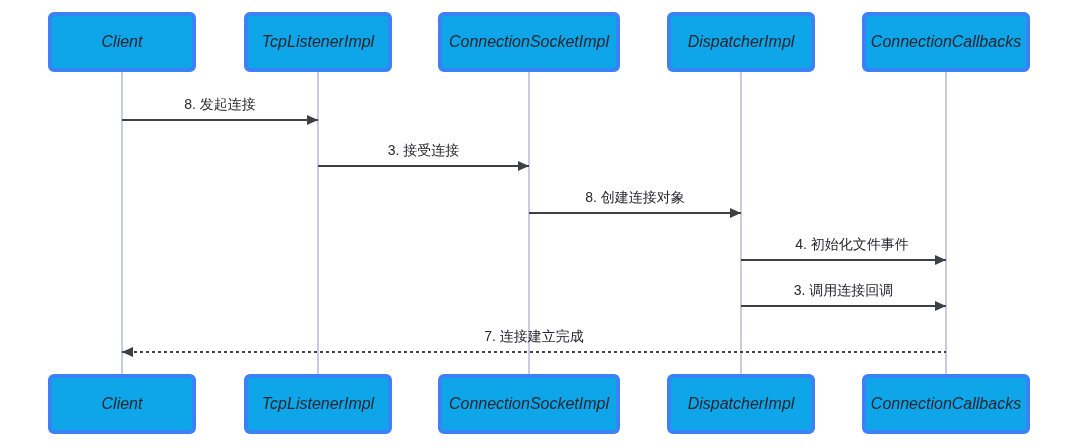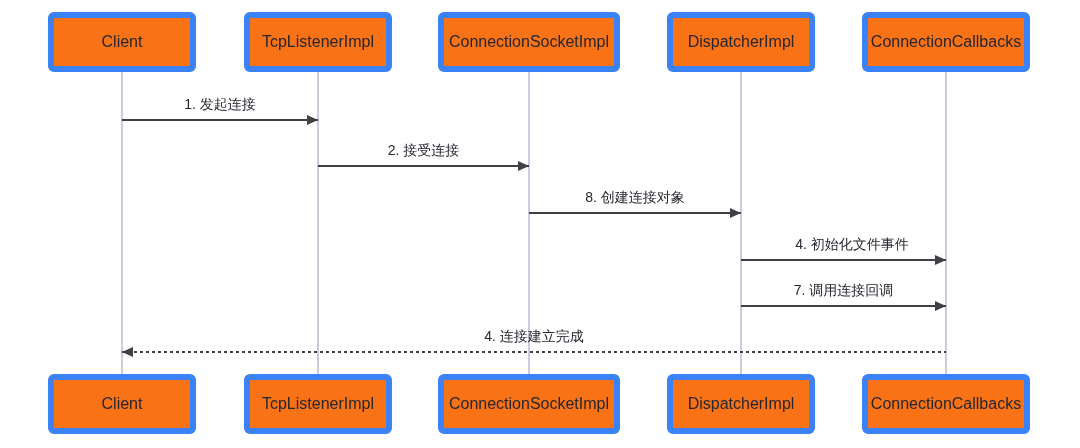--- a/index.html
+++ b/index.html
@@ -7,27 +7,28 @@
     position: relative;
     width: 1080px;
     height: 448px;
     background: #ffffff;
     font-family: "Liberation Sans", sans-serif;
     overflow: hidden;
   }
   .actor-box {
     position: absolute;
     height: 60px;
-    background: #f97316;
-    border: 6px solid #3b82f6;
+    background: #0ea5e9;
+    border: 4px solid #3b82f6;
     border-radius: 6px;
     box-sizing: border-box;
     display: flex;
     align-items: center;
     justify-content: center;
+    font-style: italic;
   }
   .actor-label {
     font-size: 16px;
     color: #26262e;
     white-space: nowrap;
   }
   .lifeline {
     position: absolute;
     top: 72px;
     height: 302px;
@@ -100,30 +101,30 @@
       <div class="actor-box" style="left: 862px; top: 12px; width: 168px; height: 60px;">
         <span class="actor-label">ConnectionCallbacks</span>
       </div>
       <div class="actor-box" style="left: 862px; top: 374px; width: 168px; height: 60px;">
         <span class="actor-label">ConnectionCallbacks</span>
       </div>
     </div>
   <div id="messages-layer">
       <div class="msg-line-solid" style="left: 122px; top: 119px; width: 196px;"></div>
       <div class="msg-arrowhead right" style="top: 115px; left: 307px;"></div>
-      <div class="msg-label" style="left: 220px; top: 96px;">1. 发起连接</div>
+      <div class="msg-label" style="left: 220px; top: 96px;">8. 发起连接</div>
       <div class="msg-line-solid" style="left: 318px; top: 165px; width: 211px;"></div>
       <div class="msg-arrowhead right" style="top: 161px; left: 518px;"></div>
-      <div class="msg-label" style="left: 423.5px; top: 142px;">2. 接受连接</div>
+      <div class="msg-label" style="left: 423.5px; top: 142px;">3. 接受连接</div>
       <div class="msg-line-solid" style="left: 529px; top: 212px; width: 212px;"></div>
       <div class="msg-arrowhead right" style="top: 208px; left: 730px;"></div>
       <div class="msg-label" style="left: 635px; top: 189px;">8. 创建连接对象</div>
       <div class="msg-line-solid" style="left: 741px; top: 259px; width: 205px;"></div>
       <div class="msg-arrowhead right" style="top: 255px; left: 935px;"></div>
       <div class="msg-label" style="left: 852px; top: 236px;">4. 初始化文件事件</div>
       <div class="msg-line-solid" style="left: 741px; top: 305px; width: 205px;"></div>
       <div class="msg-arrowhead right" style="top: 301px; left: 935px;"></div>
-      <div class="msg-label" style="left: 843.5px; top: 282px;">7. 调用连接回调</div>
+      <div class="msg-label" style="left: 843.5px; top: 282px;">3. 调用连接回调</div>
       <div class="msg-line-dashed" style="left: 122px; top: 351px; width: 824px;"></div>
       <div class="msg-arrowhead left" style="top: 347px; left: 122px;"></div>
-      <div class="msg-label" style="left: 534px; top: 328px;">4. 连接建立完成</div>
+      <div class="msg-label" style="left: 534px; top: 328px;">7. 连接建立完成</div>
     </div>
 </div>
 
 </body></html>

